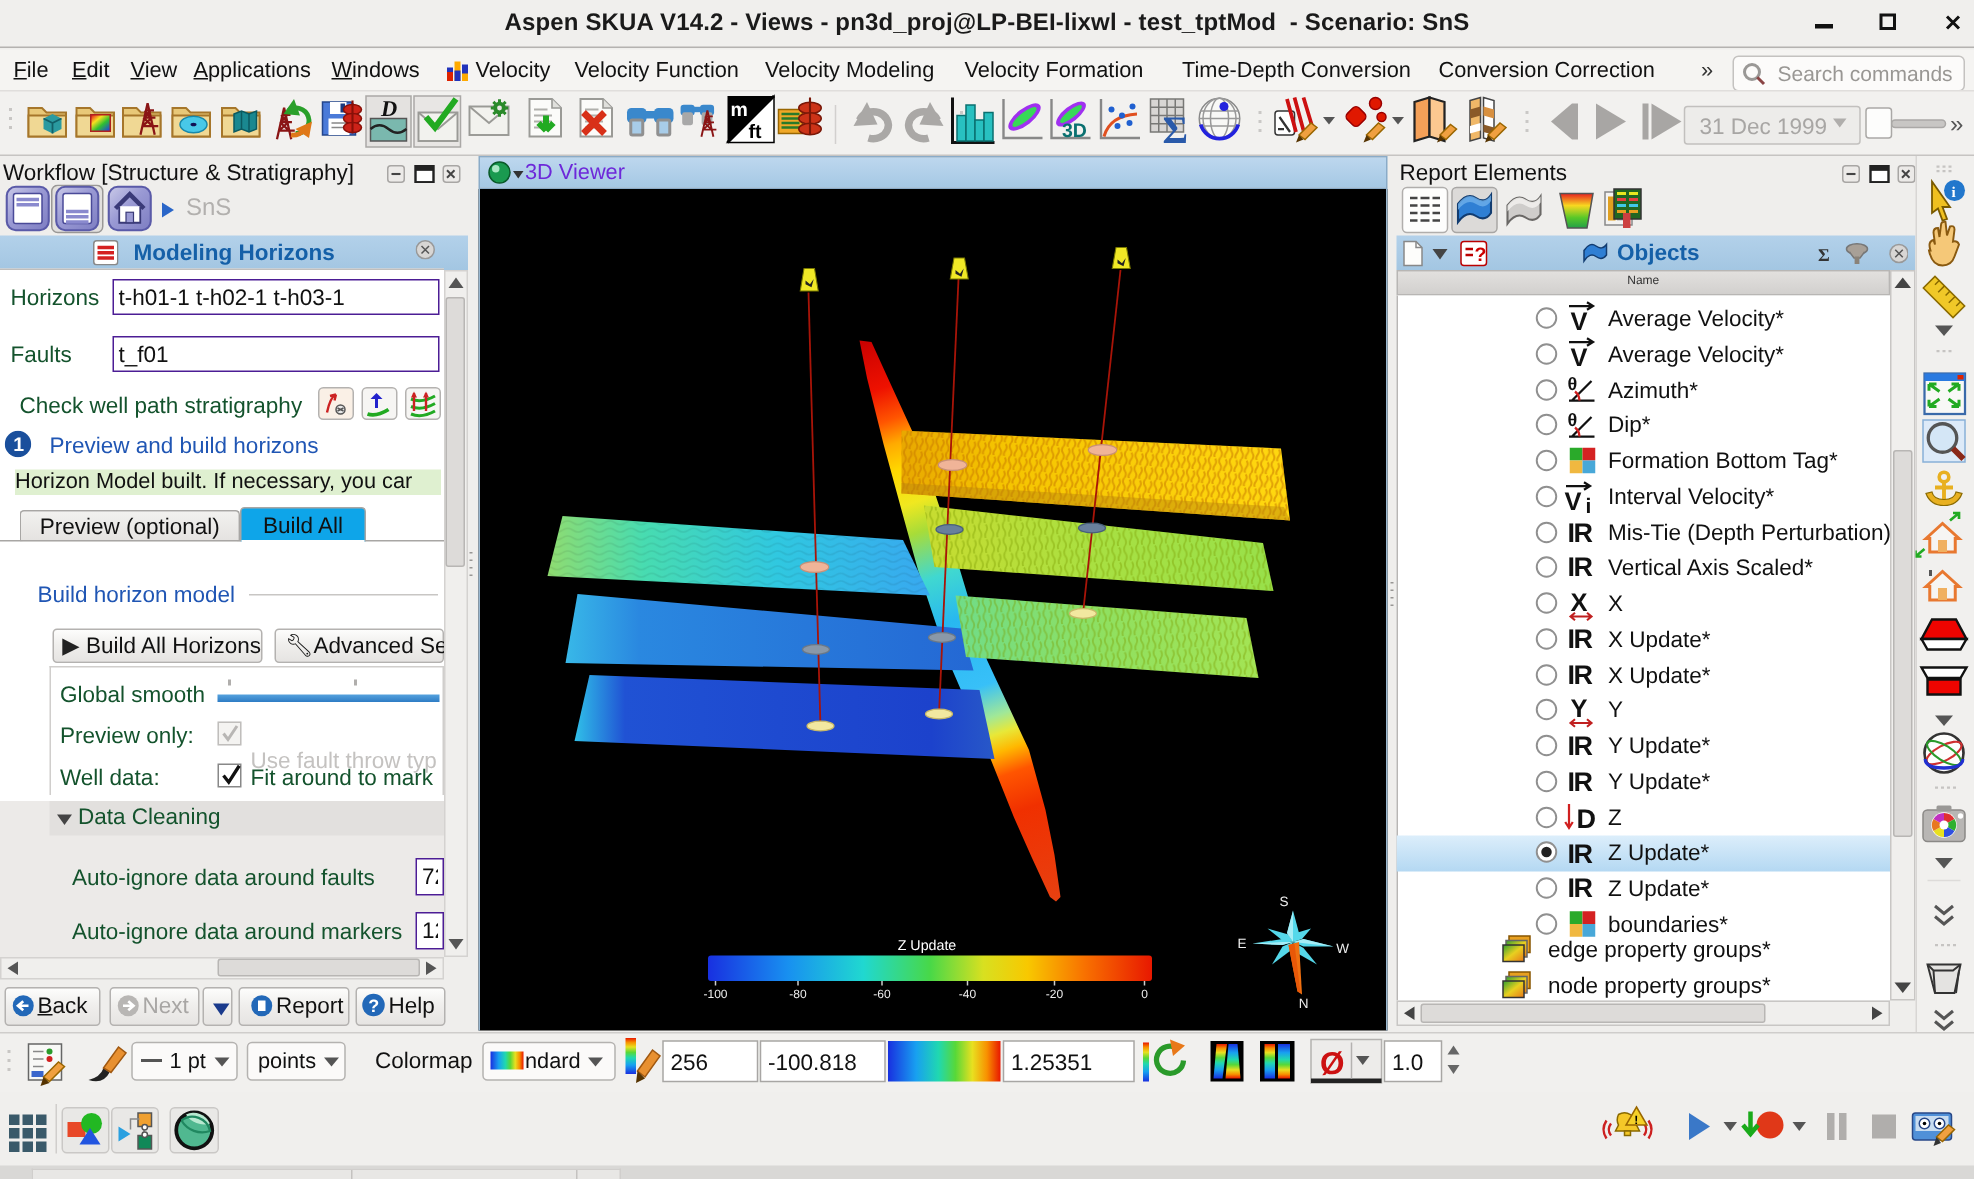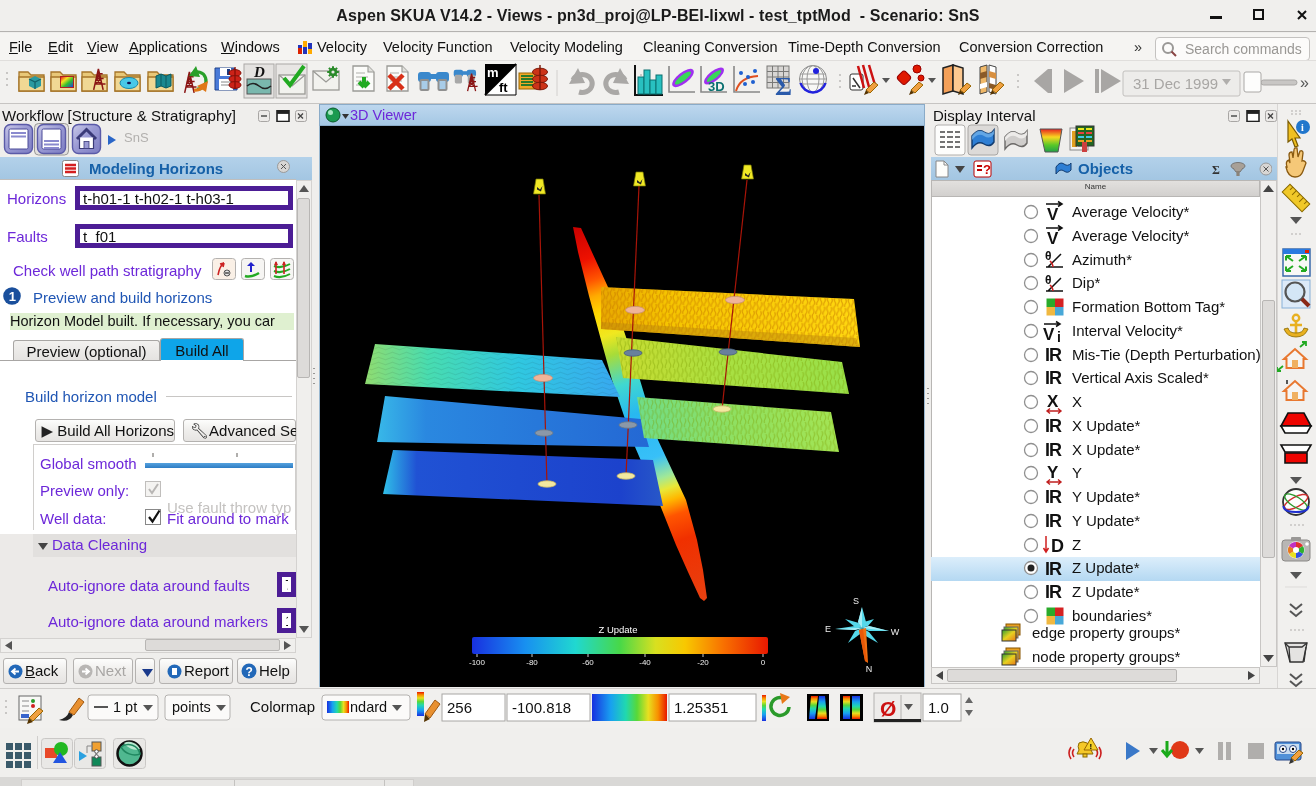--- a/index.html
+++ b/index.html
@@ -12,22 +12,22 @@
 #menubar { left:0; top:33px; width:1316px; height:27px; background:#f5f4f2; }
 .menu-item { top:39px; white-space:nowrap; font-size:14.5px; color:#111; }
 .menu-item u { text-decoration-thickness:1px; }
 #toolbar { left:0; top:60px; width:1316px; height:44px; background:#f2f1ef; border-bottom:1px solid #c6c4c2; border-top:1px solid #e0dedc; }
 
 #main { left:0; top:104px; width:1316px; height:584px; background:#efeeec; }
 .panel-title { font-size:15px; color:#111; }
 .bluebar { background:linear-gradient(#b3d1ea,#a3c6e2); }
 .bluebar-text { color:#1560a8; font-weight:bold; font-size:15px; }
 #lp-content { left:0; top:75px; width:296px; height:459px; background:#fff; border-top:1px solid #c0bebc; }
-label.f, .f { white-space:nowrap; font-size:15px; color:#6d28d9; }
-input.t { position:absolute; border:5px solid #4c1d95; background:#fff; font-family:"Liberation Sans",sans-serif; font-size:15px; padding:0 3px; color:#111; }
+label.f, .f { white-space:nowrap; font-size:15px; color:#14532d; }
+input.t { position:absolute; border:1px solid #4c1d95; background:#fff; font-family:"Liberation Sans",sans-serif; font-size:15px; padding:0 3px; color:#111; }
 .btn { position:absolute; white-space:nowrap; background:linear-gradient(#fdfdfc,#f0efed 45%,#e6e4e2); border:1px solid #b4b2b0; border-radius:3px; font-size:15px; color:#111; text-align:right; }
 .tab { position:absolute; border:1px solid #a8a6a4; border-bottom:none; border-radius:3px 3px 0 0; font-size:15px; color:#111; text-align:center; }
 .link { color:#2056b4; font-size:15px; }
 .sb-thumb { background:#dddbd9; border:1px solid #b8b6b4; border-radius:2px; }
 
 #btoolbar { left:0; top:688px; width:1316px; height:40px; background:#f1f0ee; border-top:1px solid #cfcdcb; }
 #taskbar { left:0; top:728px; width:1316px; height:49px; background:#f0efed; }
 #strip { left:0; top:777px; width:1316px; height:9px; background:#d9d8d6; }
 </style>
 </head>
@@ -51,21 +51,21 @@
     <rect x="1" y="6" width="4" height="9" fill="#2233bb"></rect>
     <rect x="1" y="9" width="4" height="6" fill="#dd2200"></rect>
     <rect x="6" y="2" width="4" height="13" fill="#ffaa00"></rect>
     <rect x="6" y="8" width="4" height="7" fill="#2233bb"></rect>
     <rect x="11" y="4" width="4" height="11" fill="#2233bb"></rect>
     <rect x="11" y="10" width="4" height="5" fill="#ffaa00"></rect>
   </svg>
 <div class="abs menu-item" style="left:317px">Velocity</div>
 <div class="abs menu-item" style="left:383px">Velocity Function</div>
 <div class="abs menu-item" style="left:510px">Velocity Modeling</div>
-<div class="abs menu-item" style="left:643px">Cleaning Conversion</div>
+<div class="abs menu-item" style="left:643px">Velocity Formation</div>
 <div class="abs menu-item" style="left:788px">Time-Depth Conversion</div>
 <div class="abs menu-item" style="left:959px">Conversion Correction</div>
 <div class="abs menu-item" style="left:1134px;color:#333">»</div>
 <div class="abs" style="left:1155px;top:37px;width:155px;height:24px;background:#fcfbfa;border:1px solid #c4c2c0;border-radius:4px;"></div>
 <svg class="abs" style="left:1160px;top:41px" width="18" height="17">
     <circle cx="8" cy="7" r="5" fill="none" stroke="#9a9896" stroke-width="2"></circle>
     <line x1="11.5" y1="10.5" x2="16" y2="15" stroke="#8a4444" stroke-width="2"></line>
   </svg>
 <div class="abs" style="left:1185px;top:41px;font-size:14px;color:#999794;">Search commands</div>
 
@@ -354,21 +354,21 @@
       <path d="M44,18 h15 M44,21.5 h15 M44,25 h15" stroke="#8a8ace" stroke-width="2.2"></path>
   <rect x="72.5" y="1.5" width="28" height="29" rx="6" fill="url(#pg)" stroke="#5a5aa8" stroke-width="1.4"></rect>
       <path d="M77,16 L86.5,6.5 L96,16" fill="none" stroke="#3a3a78" stroke-width="3"></path>
       <path d="M79.5,14.5 v11 h14 v-11" fill="#fff" stroke="#3a3a78" stroke-width="1.2"></path>
       <rect x="84" y="18.5" width="5" height="7" fill="#9a9ad4" stroke="#3a3a78" stroke-width="0.8"></rect>
  </svg>
  <path class="abs">
  <svg class="abs" style="left:106px;top:30px" width="12" height="12">
         <path d="M2,1 l8,5 l-8,5 z" fill="#2a66c8"></path>
       </svg>
- <div class="abs" style="left:124px;top:26px;font-size:13px;color:#b2b0ae;">SnS</div>
+ <div class="abs" style="left:124px;top:26px;font-size:16px;color:#b2b0ae;">SnS</div>
 
  <div class="abs bluebar" style="left:0;top:53px;width:312px;height:23px;"></div>
  <svg class="abs" style="left:62px;top:56px" width="17" height="17">
         <rect x="0.5" y="0.5" width="16" height="16" rx="2" fill="#fff" stroke="#888"></rect>
         <path d="M3,5 h11 M3,8.5 h11 M3,12 h11" stroke="#d42020" stroke-width="2.4"></path>
       </svg>
  <div class="abs bluebar-text" style="left:89px;top:56px;">Modeling Horizons</div>
  <svg class="abs" style="left:277px;top:56px" width="13" height="13">
         <circle cx="6.5" cy="6.5" r="6" fill="#d8d6d4" stroke="#999"></circle>
         <path d="M4,4 l5,5 m0,-5 l-5,5" stroke="#555"></path>
@@ -644,21 +644,21 @@
           <text x="-6" y="-24">S</text>
           <text x="-34" y="4">E</text>
           <text x="33" y="7">W</text>
           <text x="7" y="44">N</text>
         </g>
   </g>
  </svg>
 </div>
 
 <div class="abs" style="left:931px;top:104px;width:346px;height:584px;background:#efeeec;">
- <div class="abs panel-title" style="left:2px;top:3px;">Display Interval</div>
+ <div class="abs panel-title" style="left:2px;top:3px;">Report Elements</div>
  <svg class="abs" style="left:297px;top:6px" width="50" height="12">
       <rect x="0.5" y="0.5" width="11" height="11" rx="2" fill="#eceae8" stroke="#a8a6a4"></rect>
       <path d="M3,6 h6" stroke="#444" stroke-width="1.4"></path>
       <rect x="19" y="0.5" width="12" height="11" fill="#fff" stroke="#222" stroke-width="1.6"></rect>
       <rect x="19" y="0.5" width="12" height="3.4" fill="#222"></rect>
       <rect x="37.5" y="0.5" width="11" height="11" rx="2" fill="#eceae8" stroke="#a8a6a4"></rect>
       <path d="M40,3.5 l5,5 m0,-5 l-5,5" stroke="#444" stroke-width="1.3"></path>
     </svg>
  <svg class="abs" style="left:3px;top:20px" width="170" height="33">
   <rect x="1" y="1" width="30" height="30" rx="3" fill="#fdfdfc" stroke="#b0aeac"></rect>

